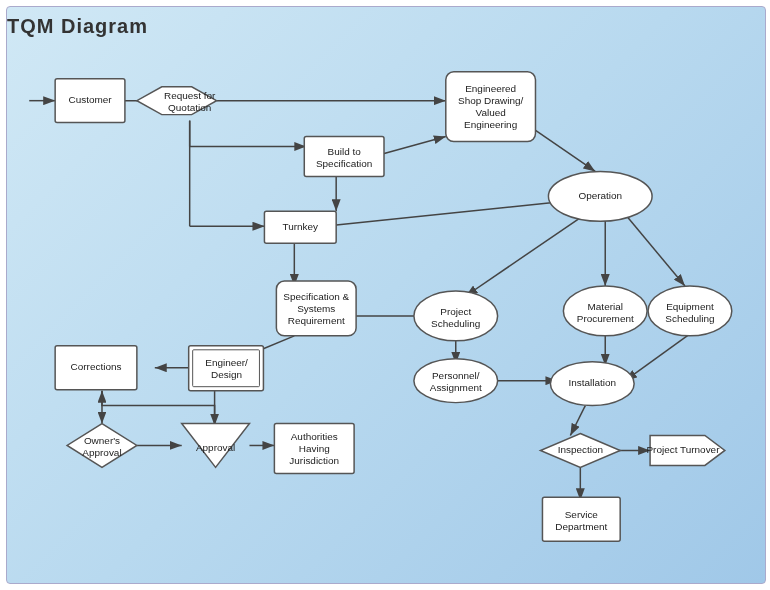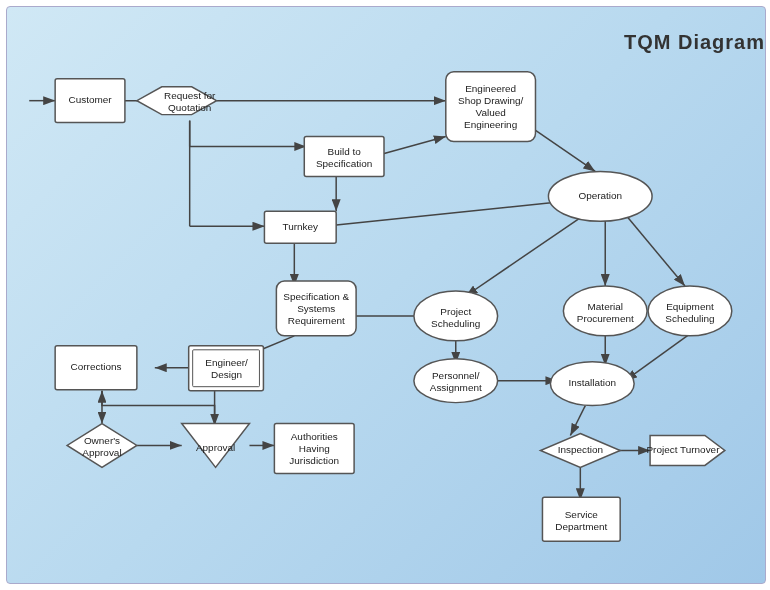--- a/index.html
+++ b/index.html
@@ -14,25 +14,25 @@
     .diagram-container {
       width: 760px;
       height: 578px;
       margin: 6px;
       background: linear-gradient(135deg, #d0e8f5 0%, #b8d9ef 50%, #a0c8e8 100%);
       border: 1px solid #aac;
       border-radius: 4px;
       position: relative;
     }
     .diagram-title {
-      text-align: right;
+      text-align: left;
       font-size: 20px;
       font-weight: bold;
       color: #333;
-      padding-top: 24px;
+      padding-top: 8px;
       letter-spacing: 1px;
     }
     svg {
       position: absolute;
       top: 0; left: 0;
       width: 100%;
       height: 100%;
     }
     .node-rect {
       fill: white;

